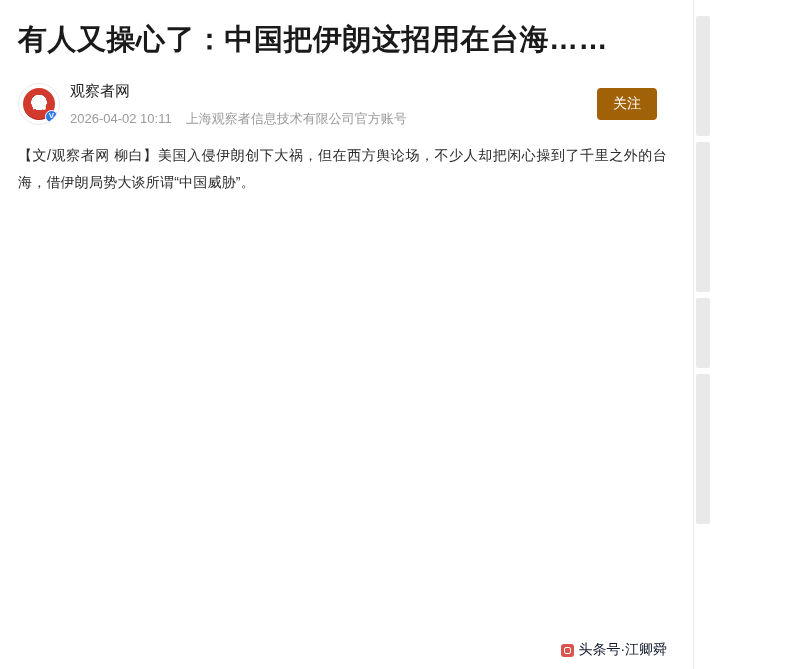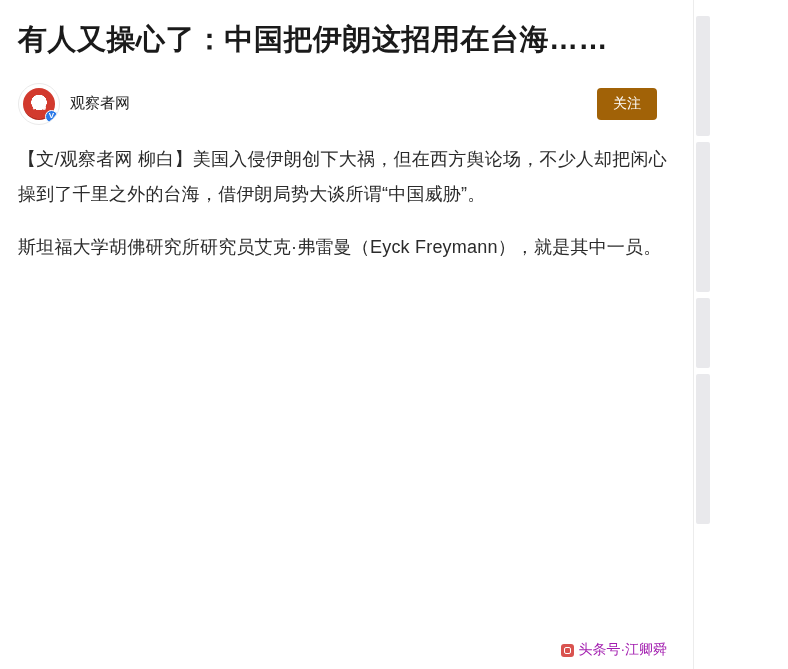--- a/index.html
+++ b/index.html
@@ -119,21 +119,21 @@
     background: #a16207;
     color: #ffffff;
     font-size: 14px;
     border: none;
     border-radius: 4px;
     padding: 7px 16px;
     cursor: pointer;
     font-family: "Liberation Sans", sans-serif;
   }
   .body-text p {
-    font-size: 18px;
+    font-size: 14px;
     line-height: 1.95;
     color: #2b2b2b;
     margin: 0 0 18px 0;
     text-align: justify;
     letter-spacing: 0.2px;
   }
   .sidebar {
     width: 20px;
     border-left: 1px solid #ececec;
     background: #ffffff;
@@ -148,21 +148,21 @@
     border-radius: 2px;
   }
   .side-card.tall { height: 120px; }
   .side-card.mid { height: 150px; }
   .side-card.short { height: 70px; }
   .watermark {
     position: absolute;
     right: 26px;
     bottom: 10px;
     font-size: 14px;
-    color: #a21caf;
+    color: #0f172a;
     display: flex;
     align-items: center;
     gap: 4px;
   }
   .wm-icon {
     display: inline-block;
     width: 13px;
     height: 13px;
     border-radius: 3px;
     background: #d9534f;
@@ -188,27 +188,30 @@
     <h1 class="title">有人又操心了：中国把伊朗这招用在台海……</h1>
 
     <div class="byline">
       <div class="avatar">
         <span class="logo-circle"></span>
         <span class="logo-glyph">观</span>
         <span class="verify">V</span>
       </div>
       <div class="byline-text">
         <div class="author-name">观察者网</div>
+        <div class="meta-row">
+          <span class="meta-date">2026-04-02 10:11</span>
+          <span class="meta-org">上海观察者信息技术有限公司官方账号</span>
+        </div>
       </div>
       <button class="follow-btn">关注</button>
     </div>
 
     <div class="body-text">
       <p>【文/观察者网 柳白】美国入侵伊朗创下大祸，但在西方舆论场，不少人却把闲心操到了千里之外的台海，借伊朗局势大谈所谓“中国威胁”。</p>
-      <p>斯坦福大学胡佛研究所研究员艾克·弗雷曼（Eyck Freymann），就是其中一员。</p>
     </div>
 
     <div class="watermark">
       <span class="wm-icon"></span>
       <span>头条号·江卿舜</span>
     </div>
 
   </div>
 
   <div class="sidebar">

